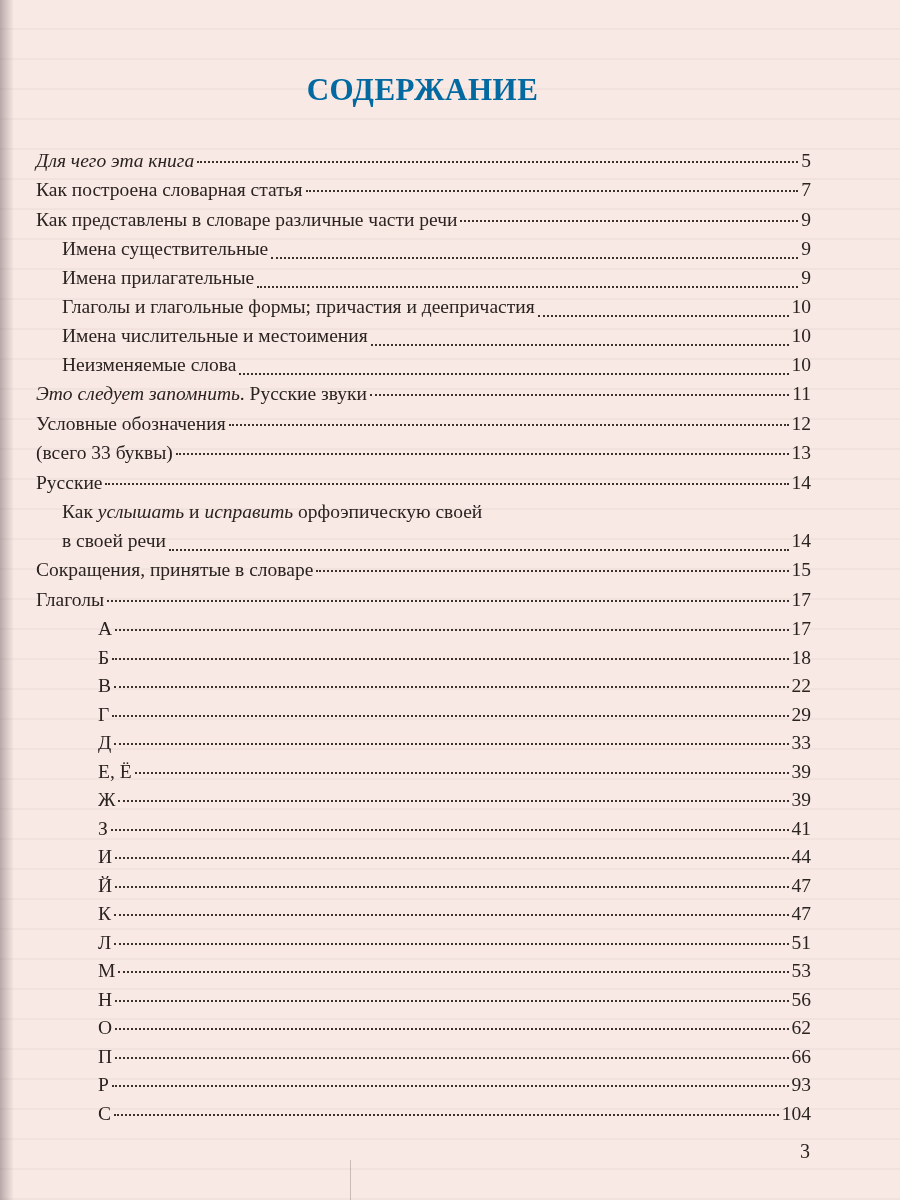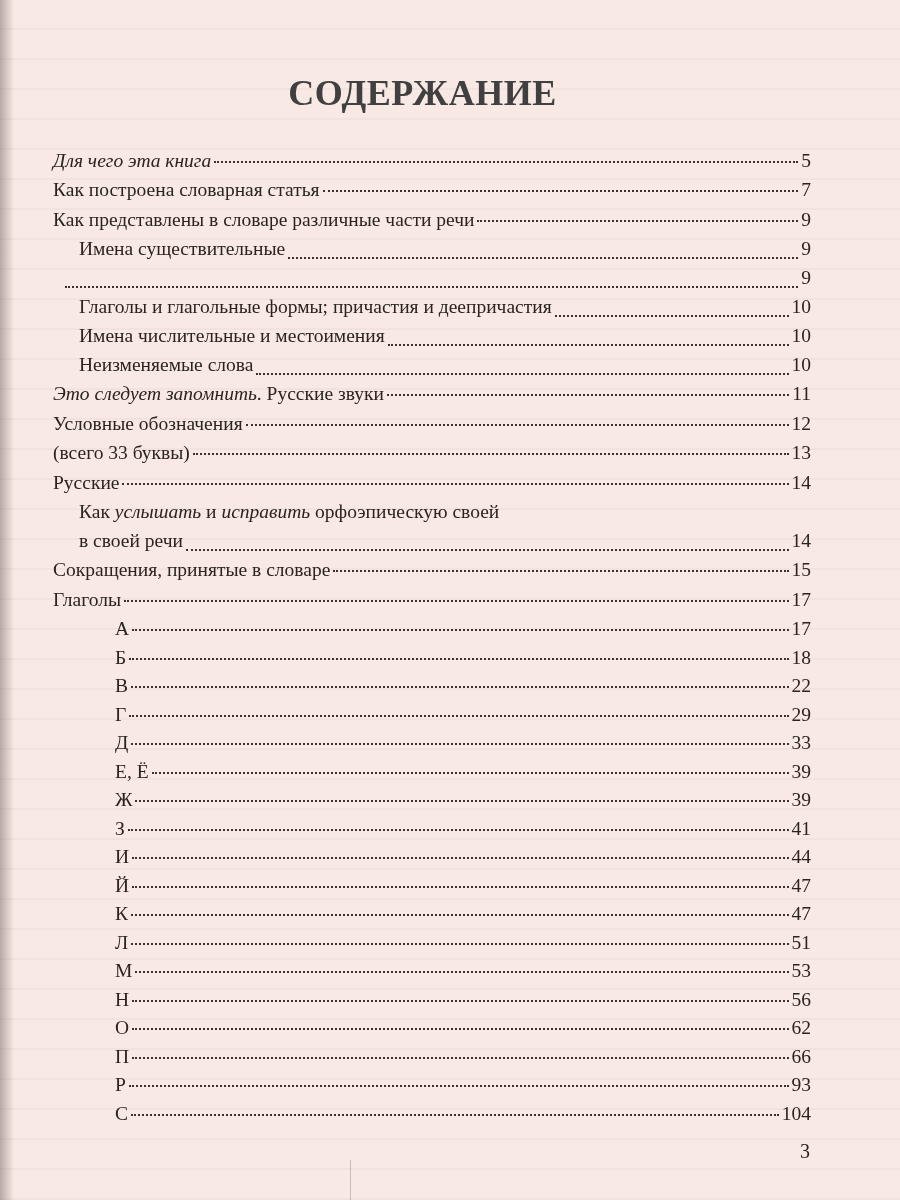--- a/index.html
+++ b/index.html
@@ -14,32 +14,32 @@
     background: linear-gradient(to right, #b8a8a8, #e6d6d2 70%, #f8e9e4);
   }
   .ghost {
     position: absolute; left: 0; top: 0; width: 900px; height: 1200px;
     background:
       repeating-linear-gradient(to bottom, transparent 0 28px, rgba(120,100,95,0.05) 28px 30px);
     pointer-events: none;
   }
   .title {
     position: absolute; left: 0; width: 845px; top: 72px;
-    text-align: center; font-weight: bold; font-size: 36px; letter-spacing: 0.5px;
-    color: #404040;
+    text-align: center; font-weight: bold; font-size: 31px; letter-spacing: 0.5px;
+    color: #0369a1;
   }
   .toc { position: absolute; left: 36px; top: 145px; width: 775px; }
   .row {
     display: flex; align-items: baseline; font-size: 19.5px; line-height: 29px;
     white-space: nowrap;
   }
   .row.ind1 { padding-left: 26px; align-items: flex-end; }
   .row.ind2 { padding-left: 62px; }
   .row.letters { line-height: 27px; }
-  .label { flex: 0 0 auto; margin-left: 17px; }
+  .label { flex: 0 0 auto; }
   .label i { font-style: italic; }
   .dots {
     flex: 1 1 auto; overflow: hidden; margin: 0 3px; height: 1em;
     border-bottom: 2px dotted #3a302c; transform: translateY(-4px);
   }
   .page { flex: 0 0 auto; min-width: 10px; text-align: right; }
   .folio {
     position: absolute; left: 800px; top: 1140px; font-size: 20px;
   }
   .mark {
@@ -70,20 +70,21 @@
       <span class="label"><span>Как представлены в словаре различные части речи</span></span>
       <span class="dots"></span>
       <span class="page">9</span>
     </div>
     <div class="row ind1">
       <span class="label"><span>Имена существительные</span></span>
       <span class="dots"></span>
       <span class="page">9</span>
     </div>
     <div class="row ind1">
+      <span class="label"><span>Имена прилагательные</span></span>
       <span class="dots"></span>
       <span class="page">9</span>
     </div>
     <div class="row ind1">
       <span class="label"><span>Глаголы и глагольные формы; причастия и деепричастия</span></span>
       <span class="dots"></span>
       <span class="page">10</span>
     </div>
     <div class="row ind1">
       <span class="label"><span>Имена числительные и местоимения</span></span>

